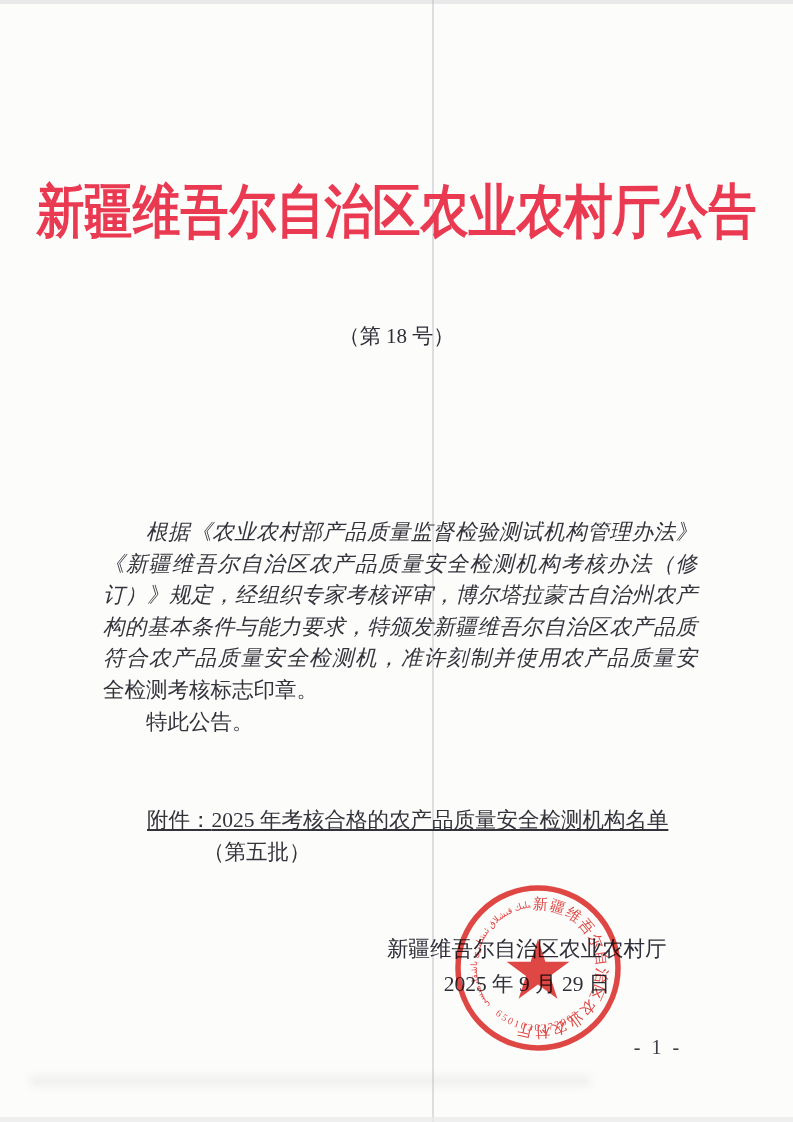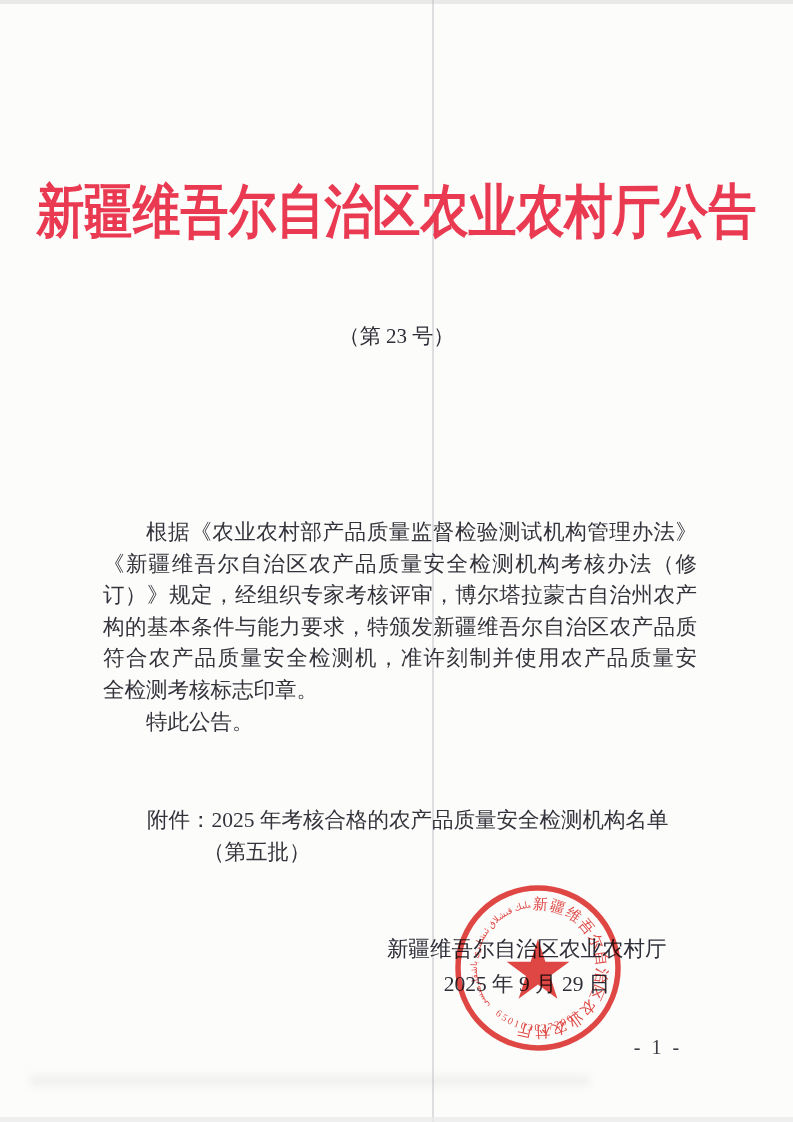--- a/index.html
+++ b/index.html
@@ -30,28 +30,28 @@
   .doc-title{
     position:absolute;left:0;top:417px;width:793px;
     text-align:center;font-weight:bold;font-size:28px;line-height:40px;
     color:#26262e;white-space:nowrap;
   }
   .body-block{
     position:absolute;left:103px;top:517px;width:594px;
     font-size:21.5px;color:#33333b;
   }
   .bline{height:31.6px;line-height:31.6px;white-space:nowrap;}
-  .bline.fill{white-space:normal;text-align:justify;text-align-last:justify;}
+  .bline.fill{white-space:normal;text-align:justify;text-align-last:justify;font-style:italic;}
   .bline.indent{text-indent:43px;}
 
   .attachment{
     position:absolute;left:103px;top:804px;width:600px;
     font-size:21.5px;color:#33333b;
   }
-  .attachment .a-line1{height:32px;line-height:32px;padding-left:44px;white-space:nowrap;}
+  .attachment .a-line1{height:32px;line-height:32px;padding-left:44px;white-space:nowrap;text-decoration:underline;}
   .attachment .a-line2{height:32px;line-height:32px;padding-left:100px;white-space:nowrap;}
 
   .signature-block{
     position:absolute;left:387px;top:933px;width:280px;
     font-size:21.5px;color:#2e2e38;
   }
   .signature-block .sig{height:32px;line-height:32px;white-space:nowrap;}
   .signature-block .date{height:32px;line-height:32px;margin-top:3px;text-align:center;white-space:nowrap;}
 
   .page-number{
@@ -70,21 +70,21 @@
 
 <div class="page">
 
   <div class="scan-top-edge"></div>
   <div class="fold-line"></div>
   <div class="scan-streak"></div>
   <div class="scan-bottom-edge"></div>
 
   <div class="masthead">新疆维吾尔自治区农业农村厅公告</div>
 
-  <div class="issue-number">（第 23 号）</div>
+  <div class="issue-number">（第 18 号）</div>
 
 
   <div class="body-block">
     <div class="bline fill indent">根据《农业农村部产品质量监督检验测试机构管理办法》</div>
     <div class="bline fill">《新疆维吾尔自治区农产品质量安全检测机构考核办法（修</div>
     <div class="bline fill">订）》规定，经组织专家考核评审，博尔塔拉蒙古自治州农产</div>
     <div class="bline fill">构的基本条件与能力要求，特颁发新疆维吾尔自治区农产品质</div>
     <div class="bline fill">符合农产品质量安全检测机，准许刻制并使用农产品质量安</div>
     <div class="bline">全检测考核标志印章。</div>
     <div class="bline indent">特此公告。</div>

